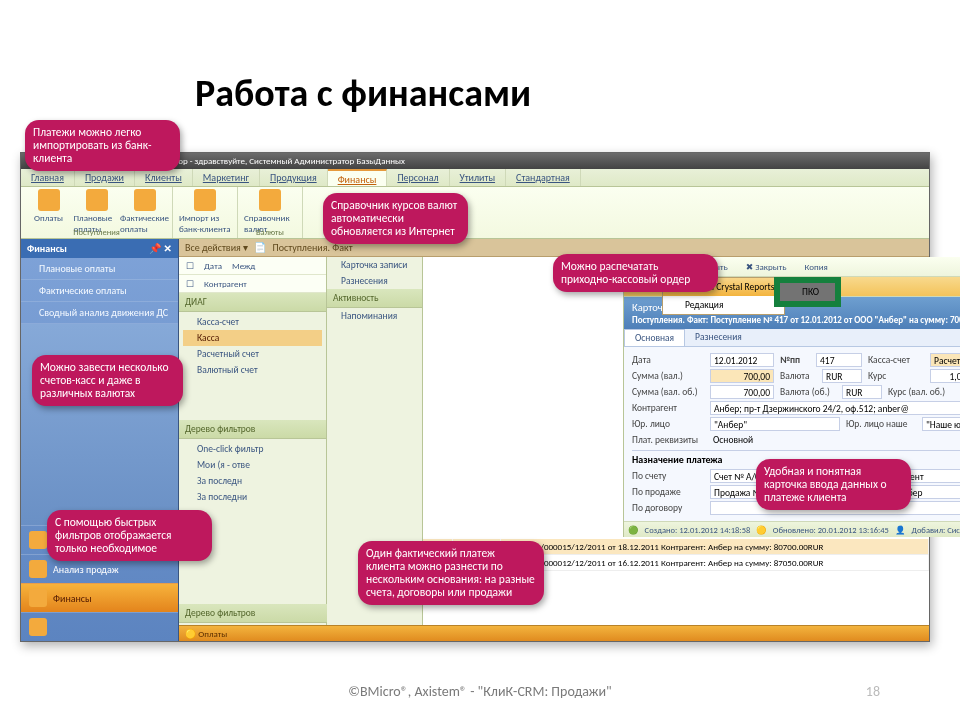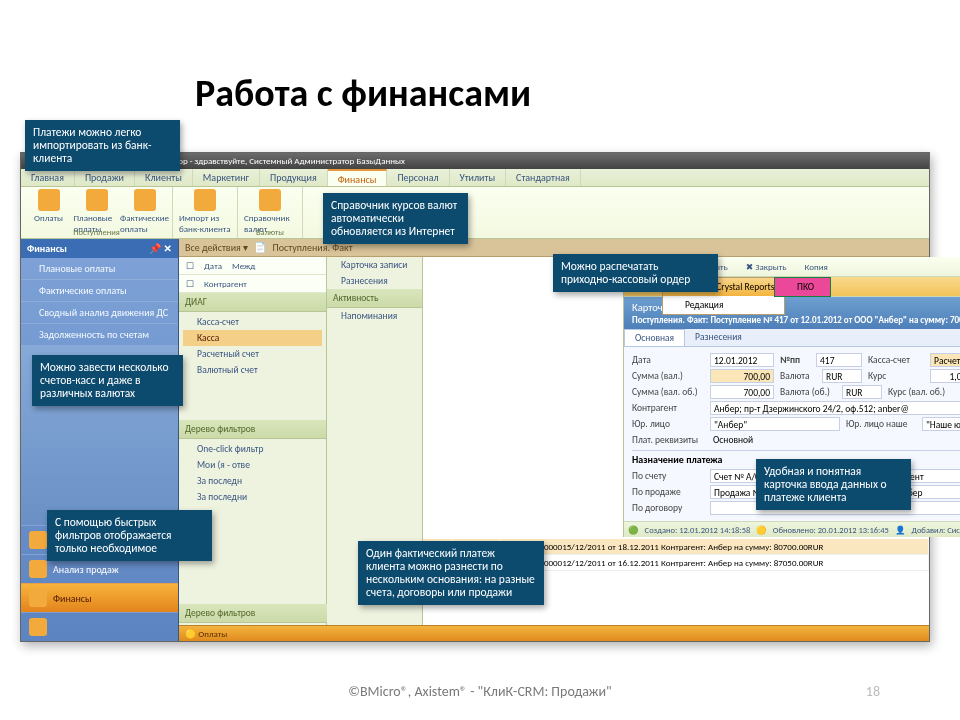--- a/index.html
+++ b/index.html
@@ -55,20 +55,21 @@
     height: 18px;
     background: linear-gradient(#e8f0d8,#dfe9c7);
     border-bottom: 1px solid #b8c597;
     font-size: 10px;
   }
   .tab {
     padding: 0 10px;
     line-height: 18px;
     color:#3a5580;
     border-right: 1px solid #cfd9b8;
+    text-decoration: underline;
   }
   .tab.active { background:#fbfff0; color:#c2610a; border-top:2px solid #e69a3d; }
   .ribbon {
     height: 52px;
     display:flex;
     background:linear-gradient(#fbfff0,#f3f9e0);
     border-bottom:1px solid #b8c597;
   }
   .rgroup {
     display:flex; flex-direction:column; align-items:center;
@@ -117,39 +118,39 @@
   .card {
     position:absolute; left:200px; top:0; width:510px; height:280px;
     background:#fff; border-left:1px solid #b8c597;
     display:flex; flex-direction:column; font-size:10px;
   }
   .card-toolbar{ height:20px; background:linear-gradient(#fbfff0,#eef5dd); border-bottom:1px solid #cfd9b8; display:flex; gap:4px; align-items:center; padding:0 4px; font-size:9px; color:#3a5580;}
   .cbtn{ padding:1px 6px; border:1px solid transparent; border-radius:2px;}
   .dropmenu{ position:absolute; left:38px; top:20px; background:#fff; border:1px solid #b89e6c; font-size:9.5px; z-index:5;}
   .dropmenu div{ padding:3px 10px 3px 22px; }
   .dropmenu .sel{ background:linear-gradient(#f8d68a,#f3b43e);}
-  .submenu{ position:absolute; left:150px; top:20px; background:#ec4899; border:1px solid #15803d; z-index:5;}
+  .submenu{ position:absolute; left:150px; top:20px; background:#737373; border:6px solid #15803d; z-index:5;}
   .submenu div{ padding:3px 16px 3px 22px; font-size:9.5px;}
   .card-header{ background:linear-gradient(#6e9fd0,#4e7fb8); color:#fff; padding:4px 8px;}
   .card-header .t{ font-size:10.5px;}
   .card-header .s{ font-size:9px; font-weight:bold;}
   .card-tabs{ display:flex; height:18px; background:#e8effa; border-bottom:1px solid #b7c8e3; font-size:9.5px;}
   .card-tabs div{ padding:2px 10px; color:#3a5580;}
   .card-tabs .act{ background:#fff; border:1px solid #b7c8e3; border-bottom:none;text-align:right;}
   .card-body{ flex:1; background:#f5f8fe; padding:4px 8px; overflow:hidden;}
   .frow{ display:flex; gap:6px; margin:2px 0; align-items:center;}
   .flabel{ color:#444; width:72px; font-size:9.5px;}
   .finput{ background:#fff; border:1px solid #c6cfe6; padding:1px 3px; font-size:9.5px; height:14px; }
   .divider{ border-top:1px solid #c6cfe6; margin:3px 0; font-weight:bold; font-size:10px; padding-top:2px;}
   .card-footer{ height:16px; background:linear-gradient(#eef5dd,#dfe9c7); border-top:1px solid #cfd9b8; font-size:8.5px; color:#3a5580; display:flex; align-items:center; padding:0 4px; gap:6px;}
   .bottom-strip{ height:16px; background:linear-gradient(#f3b43e,#e08b1f); border-top:1px solid #b88228; font-size:9px; line-height:16px; padding:0 6px; color:#5a2e00;}
   
   .callout{
-    position:absolute; background:#0c4a6e; color:#fff; font-size:11.5px;
-    padding:6px 8px; border-radius:0; box-shadow:2px 3px 6px rgba(0,0,0,.35);
+    position:absolute; background:#be185d; color:#fff; font-size:11.5px;
+    padding:6px 8px; border-radius:14px; box-shadow:2px 3px 6px rgba(0,0,0,.35);
     line-height:13px; font-family:Calibri, Arial; z-index:20;
   }
 </style>
 </head>
 <body>
 
 <div class="slide-title">Работа с финансами</div>
 <div class="footer">©BMicro®, Axistem® - "КлиК-CRM: Продажи"</div>
 <div class="page-num">18</div>
 
@@ -203,21 +204,20 @@
 
   <div class="body">
     <div class="sidebar">
       <div class="side-header">
           <span>Финансы</span>
           <span>📌 ✕</span>
         </div>
       <div class="side-item">Плановые оплаты</div>
       <div class="side-item">Фактические оплаты</div>
       <div class="side-item">Сводный анализ движения ДС</div>
-      <div class="side-item">Задолженность по счетам</div>
       <div class="side-spacer"></div>
       <div class="side-btn">
           <div class="ic"></div>
           <span>Мои показатели</span>
         </div>
       <div class="side-btn">
           <div class="ic"></div>
           <span>Анализ продаж</span>
         </div>
       <div class="side-btn active">

